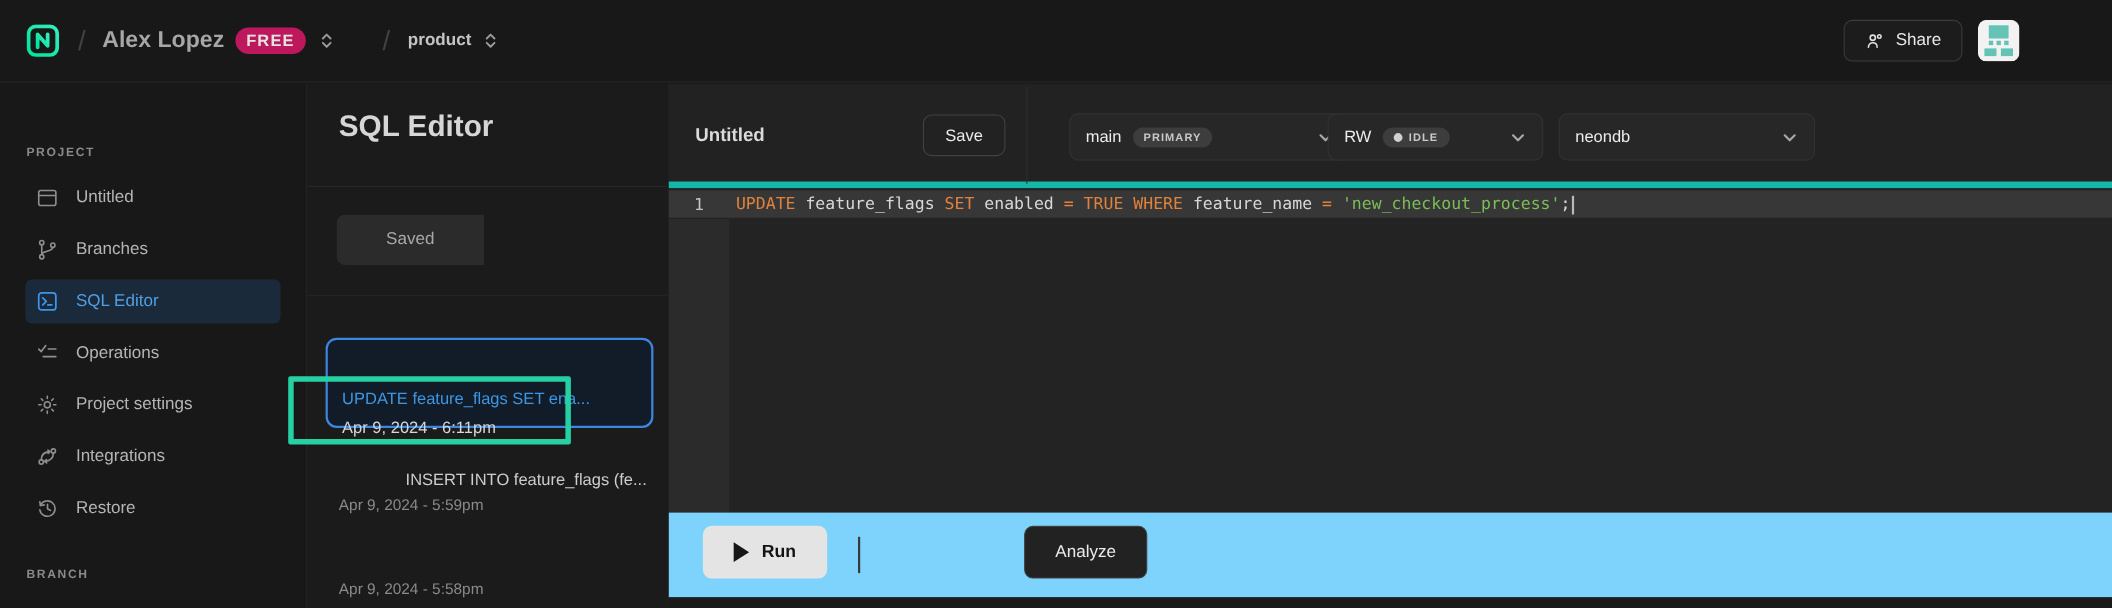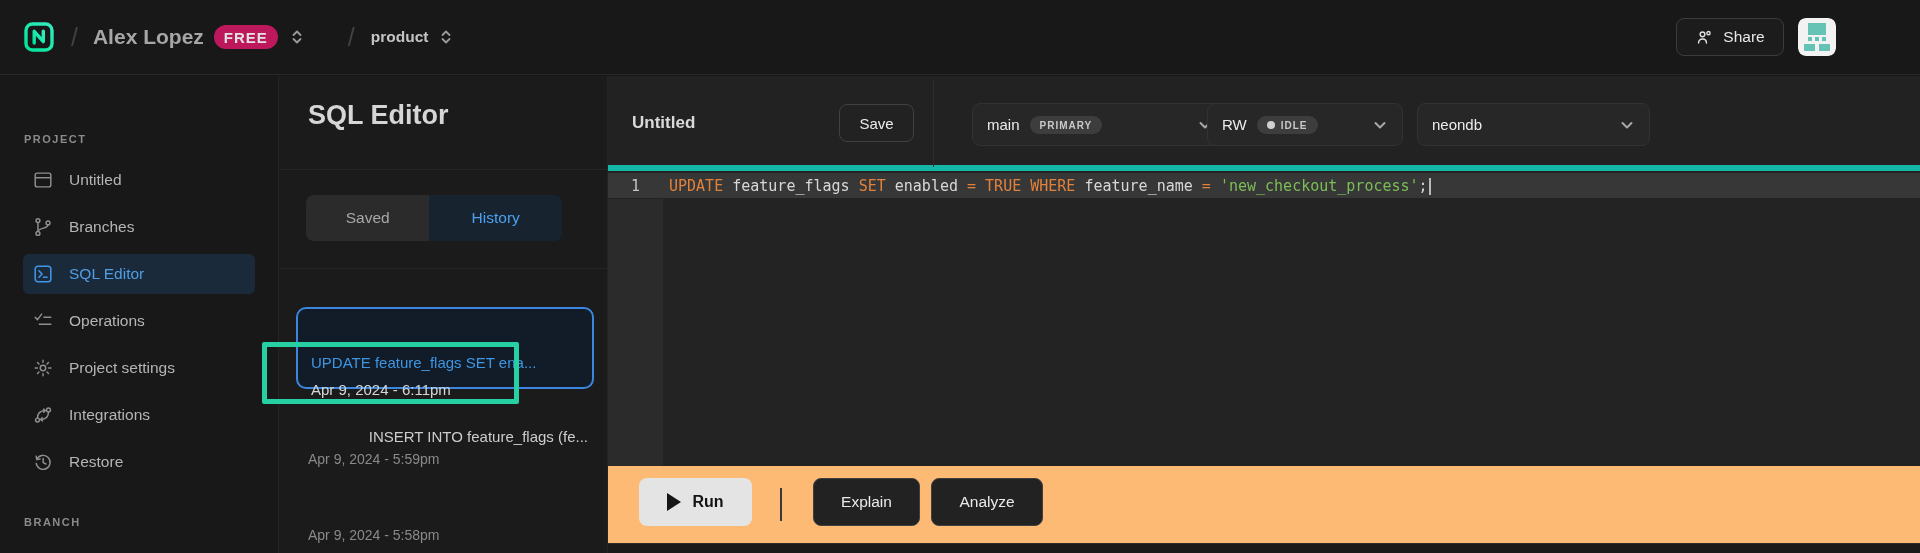--- a/index.html
+++ b/index.html
@@ -86,21 +86,21 @@
                  display:flex; align-items:center; cursor:text; }
   .lnum { width:55px; text-align:center; font-family:"DejaVu Sans Mono", monospace;
           font-size:15px; color:#c4c4c4; }
   .code { margin-left:6px; font-family:"DejaVu Sans Mono", monospace; font-size:15px;
           color:#d8d8d8; white-space:pre; }
   .code .kw { color:#e0823d; }
   .code .st { color:#7cbe57; }
   .caret { display:inline-block; width:2px; height:17px; background:#b9b9b9;
            vertical-align:middle; margin-left:1px; }
 
-  .ebottom { position:absolute; top:390px; left:0; right:0; height:77px; background:#fdba74; }
+  .ebottom { position:absolute; top:390px; left:0; right:0; height:77px; background:#7dd3fc; }
   .run-btn { position:absolute; left:31px; top:12px; width:113px; height:48px;
              background:#e4e4e4; border-radius:8px; display:flex; align-items:center;
              justify-content:center; gap:11px; cursor:pointer; }
   .run-btn span { font-size:16px; font-weight:600; color:#131313; }
   .play { width:0; height:0; border-left:14px solid #161616;
           border-top:9px solid transparent; border-bottom:9px solid transparent; }
   .bb-vdiv { position:absolute; left:172px; top:22px; width:2px; height:33px; background:#3a3a3a; }
   .ghost-btn { position:absolute; top:12px; height:48px; border:1px solid #404040;
                border-radius:8px; background:#222; color:#eaeaea; font-size:15.5px;
                display:flex; align-items:center; justify-content:center; cursor:pointer; }
@@ -235,21 +235,20 @@
 
   <div class="side-label" style="top:440px">BRANCH</div>
 </aside>
 
 <section class="mid">
   <h1 class="mid-title">SQL Editor</h1>
   <div class="mid-div1"></div>
 
   <div class="seg">
     <div class="seg-tab saved">Saved</div>
-    <div class="seg-tab history">History</div>
   </div>
   <div class="mid-div2"></div>
 
   <div class="hist-card">
     <div class="h-title">UPDATE feature_flags SET ena...</div>
     <div class="h-date">Apr 9, 2024 - 6:11pm</div>
   </div>
 
   <div class="hist-item" style="top:352px">
     <div class="h-title">INSERT INTO feature_flags (fe...</div>
@@ -304,19 +303,18 @@
       <span class="code"><span class="kw">UPDATE</span><span> feature_flags </span><span class="kw">SET</span><span> enabled </span><span class="kw">=</span><span> </span><span class="kw">TRUE</span><span> </span><span class="kw">WHERE</span><span> feature_name </span><span class="kw">=</span><span> </span><span class="st">'new_checkout_process'</span><span>;</span><span class="caret"></span></span>
     </div>
   </div>
 
   <div class="ebottom">
     <div class="run-btn">
       <span class="play"></span>
       <span>Run</span>
     </div>
     <div class="bb-vdiv"></div>
-    <button class="ghost-btn explain-btn">Explain</button>
     <button class="ghost-btn analyze-btn">Analyze</button>
   </div>
   <div class="estrip"></div>
 </section>
 
 <div class="annotation"></div>
 
 </body></html>

